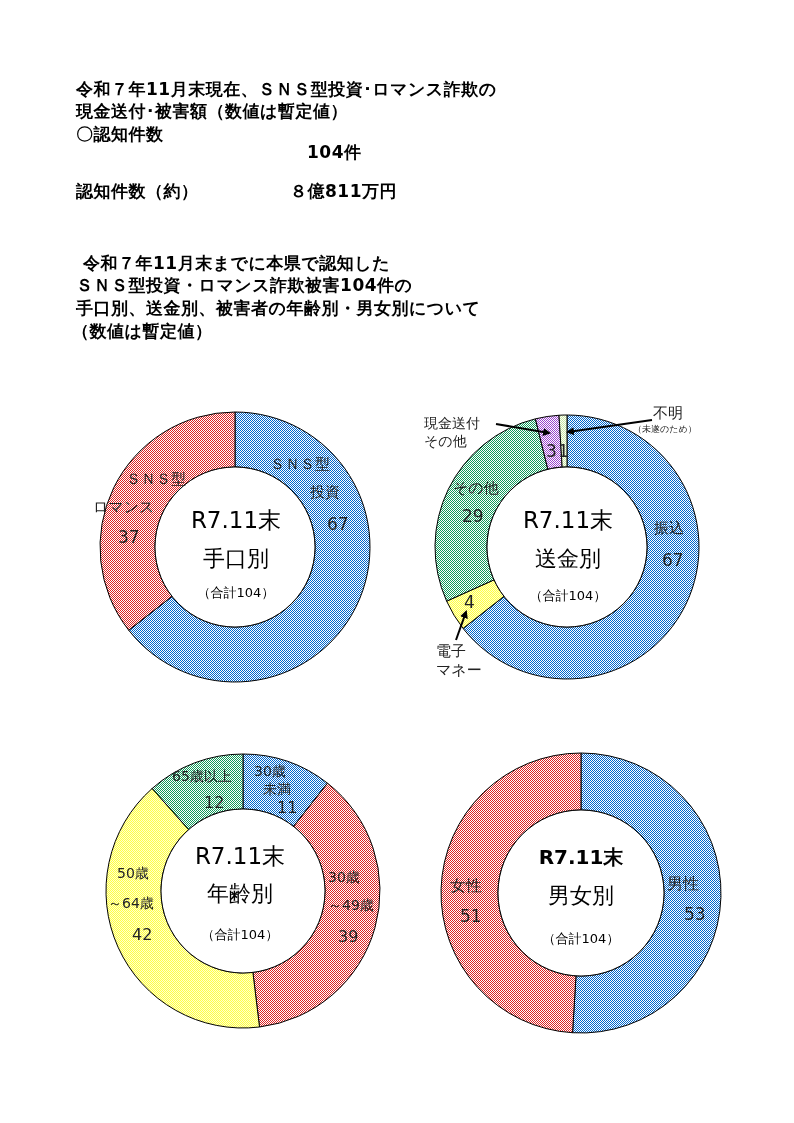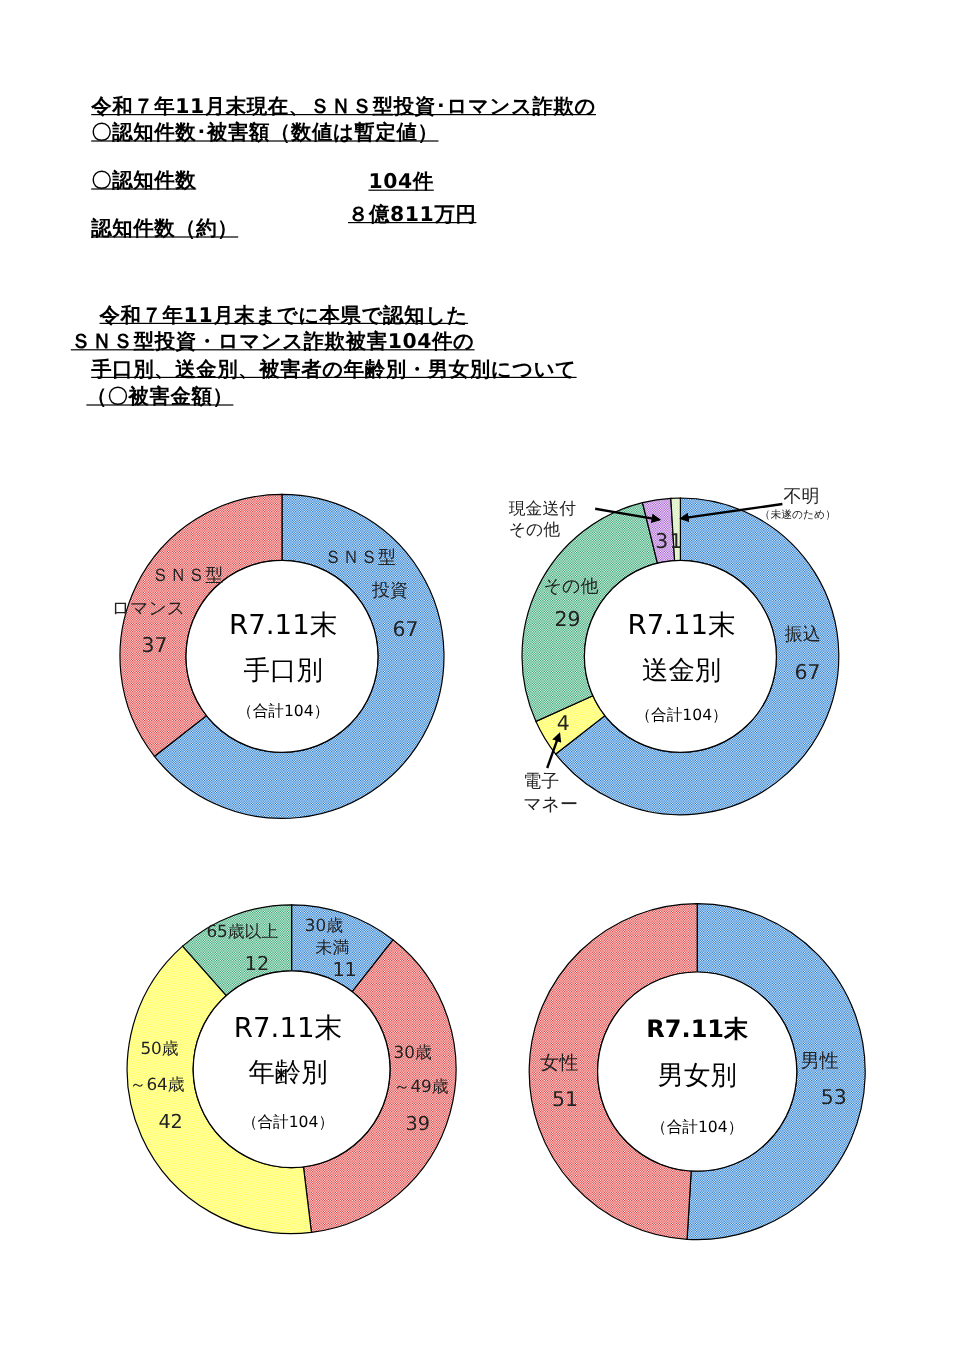--- a/index.html
+++ b/index.html
@@ -1,35 +1,35 @@
 <!DOCTYPE html>
 <html><head>
 <meta charset="utf-8">
 <style>
   html, body { margin:0; padding:0; background:#ffffff; }
   body { width:794px; height:1123px; position:relative; overflow:hidden;
          font-family: "DejaVu Sans", "Liberation Sans", sans-serif; color:#000; }
-  .txt { position:absolute; font-weight:bold; font-size:17px; line-height:22px; white-space:pre; letter-spacing:0.5px;text-decoration:underline; }
+  .txt { position:absolute; font-weight:bold; font-size:17px; line-height:22px; white-space:pre; letter-spacing:0.5px; }
   .charts { position:absolute; left:0; top:0; width:794px; height:1123px; }
   svg text { font-family: "DejaVu Sans", "Liberation Sans", sans-serif; }
 </style>
 </head>
 <body>
 
 <div class="txt" style="left:76px; top:78px;">令和７年11月末現在、ＳＮＳ型投資･ロマンス詐欺の</div>
-<div class="txt" style="left:76px; top:100px;">〇認知件数･被害額（数値は暫定値）</div>
-<div class="txt" style="left:76px; top:140px;">〇認知件数</div>
+<div class="txt" style="left:76px; top:100px;">現金送付･被害額（数値は暫定値）</div>
+<div class="txt" style="left:76px; top:123px;">〇認知件数</div>
 <div class="txt" style="left:307px; top:141px;">104件</div>
 <div class="txt" style="left:76px; top:180px;">認知件数（約）</div>
-<div class="txt" style="left:290px; top:168px;">８億811万円</div>
+<div class="txt" style="left:290px; top:180px;">８億811万円</div>
 
 <div class="txt" style="left:83px; top:252px;">令和７年11月末までに本県で認知した</div>
-<div class="txt" style="left:59px; top:274px;">ＳＮＳ型投資・ロマンス詐欺被害104件の</div>
+<div class="txt" style="left:76px; top:274px;">ＳＮＳ型投資・ロマンス詐欺被害104件の</div>
 <div class="txt" style="left:76px; top:297px;">手口別、送金別、被害者の年齢別・男女別について</div>
-<div class="txt" style="left:72px; top:320px;">（〇被害金額）</div>
+<div class="txt" style="left:72px; top:320px;">（数値は暫定値）</div>
 
 <svg class="charts" width="794" height="1123" viewBox="0 0 794 1123">
   <defs>
     <pattern id="p-blue" width="2" height="2" patternUnits="userSpaceOnUse">
       <rect width="2" height="2" fill="#ffffff"></rect>
         <rect width="1" height="1" fill="#0066cc"></rect>
         <rect x="1" y="1" width="1" height="1" fill="#0066cc"></rect>
     </pattern>
     <pattern id="p-red" width="2" height="2" patternUnits="userSpaceOnUse">
       <rect width="2" height="2" fill="#ffffff"></rect>

